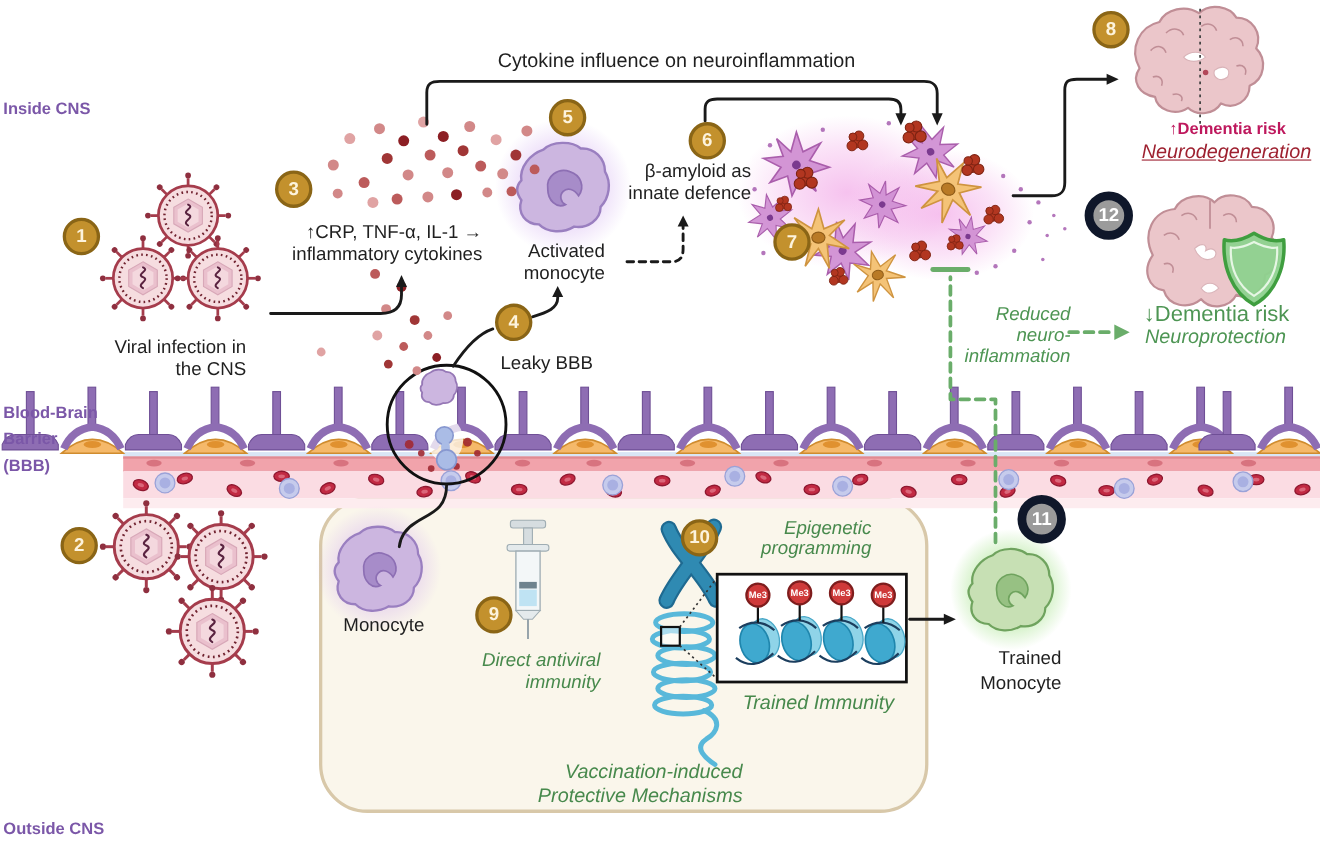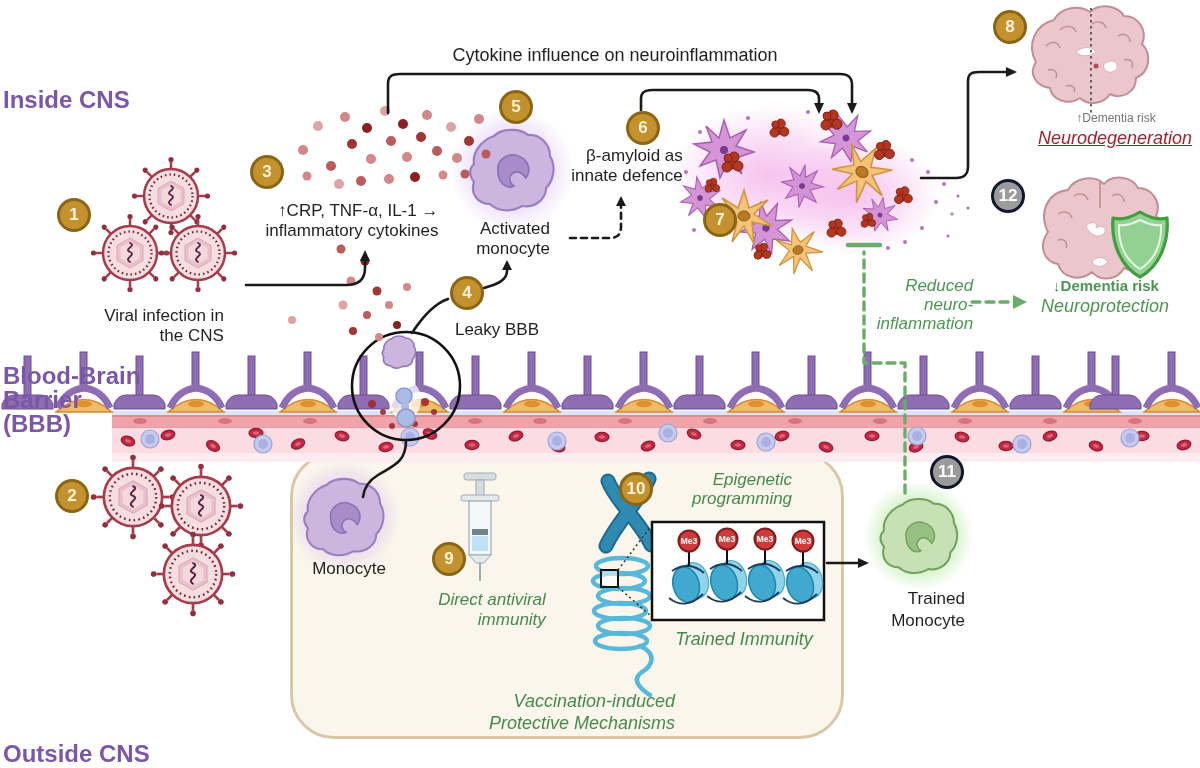--- a/index.html
+++ b/index.html
@@ -3,32 +3,32 @@
 <meta charset="utf-8">
 <style>
   html,body{margin:0;padding:0;background:#fff;}
   .stage{position:relative;width:1200px;height:768px;background:#fff;overflow:hidden;
          font-family:"Liberation Sans", sans-serif;}
   .panel{position:absolute;left:290px;top:452px;width:554px;height:287px;
          background:#faf6eb;border:3px solid #d8c8a9;border-radius:44px;box-sizing:border-box;}
   svg.canvas{position:absolute;left:0;top:0;}
   .t{position:absolute;color:#1f1f1f;font-size:17px;line-height:20px;text-align:right;
      transform:translateX(-50%);white-space:nowrap;}
-  .pl{position:absolute;color:#7b57a8;font-weight:bold;font-size:24px;line-height:24px;text-align:left;}
+  .pl{position:absolute;color:#7b57a8;font-weight:bold;font-size:15px;line-height:24px;text-align:left;}
   .green-i{color:#47894c;font-style:italic;}
-  .green-b{color:#4d9553;font-weight:bold;font-size:15px;}
+  .green-b{color:#4d9553;font-weight:normal;font-size:20px;}
   .green-it{color:#4d9553;font-style:italic;font-size:18px;}
-  .red-b{color:#737373;font-weight:normal;font-size:12px;}
+  .red-b{color:#be185d;font-weight:bold;font-size:15px;}
   .red-it{color:#9e2130;font-style:italic;font-size:18px;text-decoration:underline;}
   .sz18{font-size:18px;line-height:22px;}
   .badge{position:absolute;width:28px;height:28px;border-radius:50%;display:flex;
          align-items:center;justify-content:center;font-weight:bold;font-size:17px;
          color:#fdf3dc;transform:translate(-50%,-50%);z-index:5;}
   .gold{background:#c3912d;border:3px solid #8a6516;}
-  .gray{background:#9b9b9b;border:3px solid #0f172a;color:#ffffff;}
+  .gray{background:#9b9b9b;border:8px solid #0f172a;color:#ffffff;}
 </style>
 </head>
 <body>
 
 <div class="stage">
 
   <div class="panel"></div>
 
   <svg class="canvas" width="1200" height="768" viewBox="0 0 1200 768">
     <defs>

